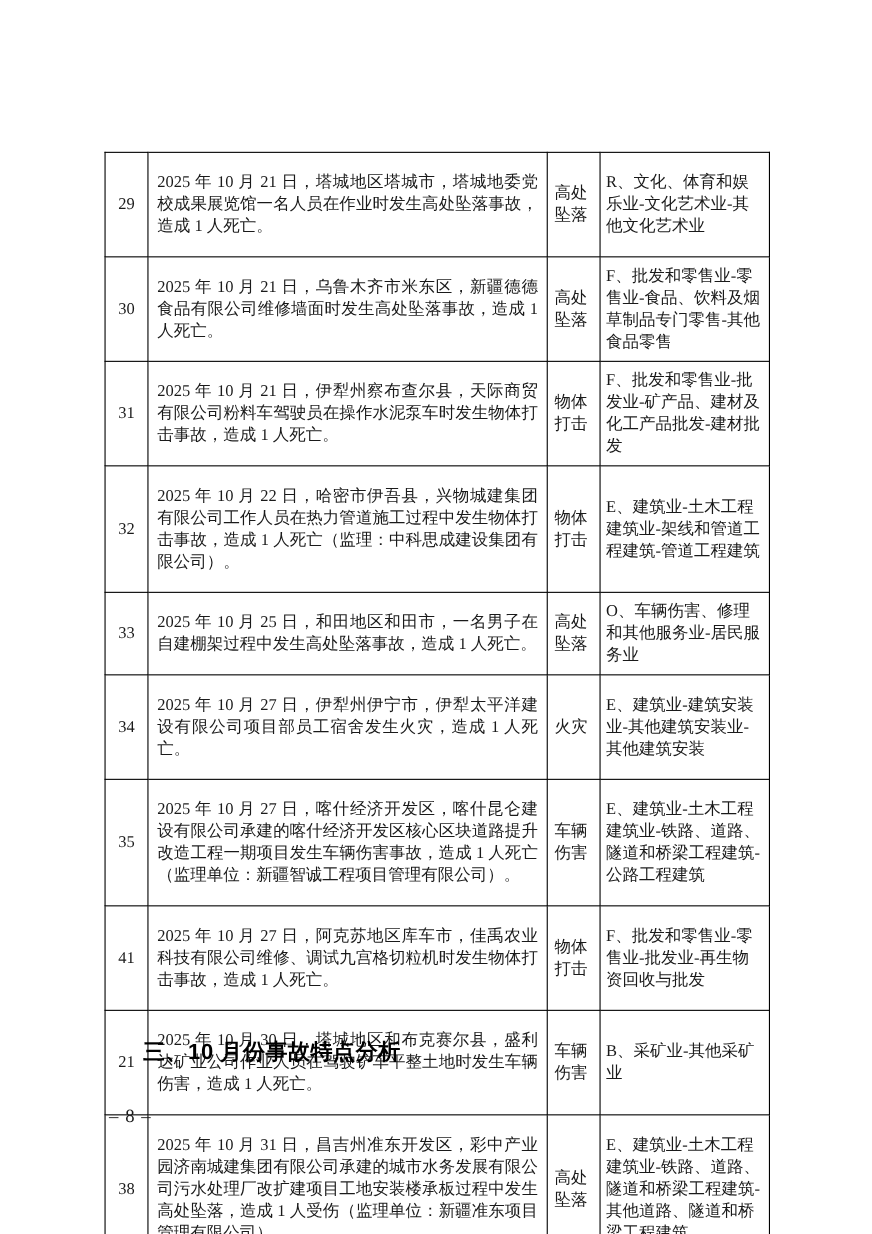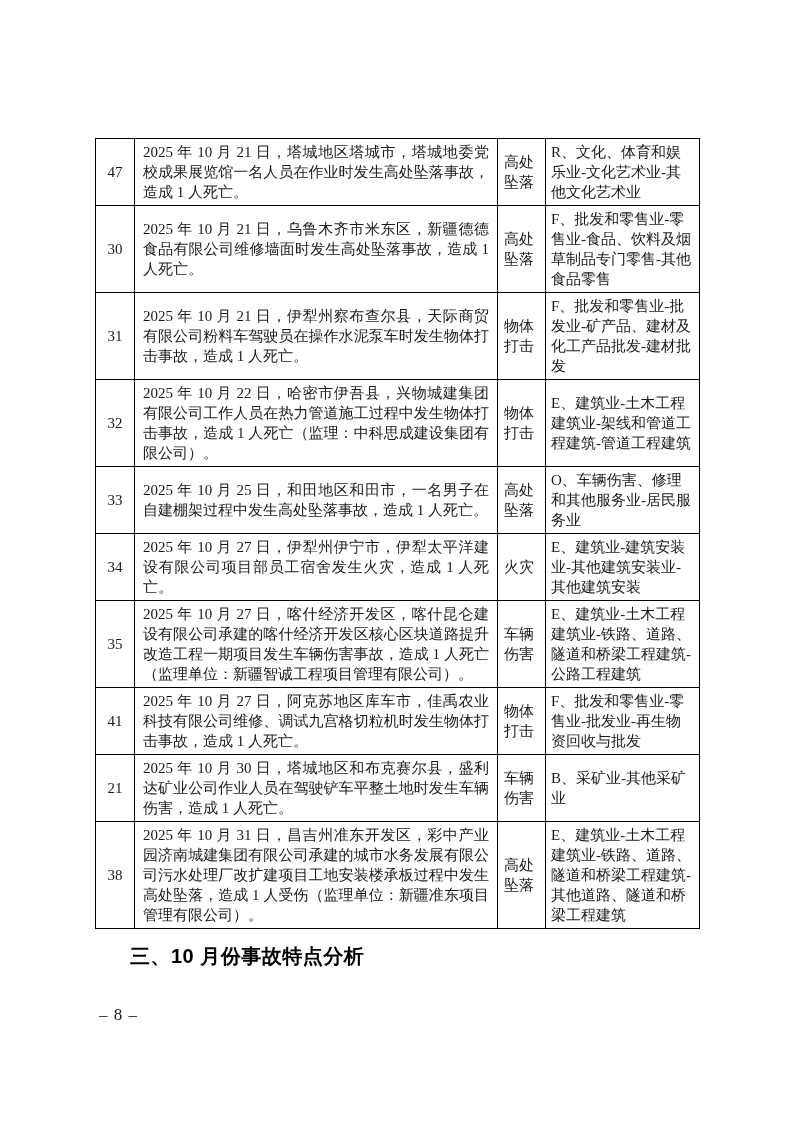--- a/index.html
+++ b/index.html
@@ -36,21 +36,21 @@
   .col-type    { width: 48px; }
   .col-industry{ width: 154px; }
 
   td.cell-no {
     text-align: center;
     padding: 2px 2px;
   }
   td.cell-desc {
     text-align: justify;
     text-align-last: left;
-    padding: 3px 8px;
+    padding: 17px 8px;
     border-radius: 25px;
   }
   td.cell-type {
     text-align: left;
     padding: 3px 6px;
     word-break: break-all;
   }
   td.cell-industry {
     text-align: left;
     padding: 3px 5px;
@@ -82,21 +82,21 @@
 
   <table class="accident-table">
     <colgroup>
       <col class="col-no">
       <col class="col-desc">
       <col class="col-type">
       <col class="col-industry">
     </colgroup>
     <tbody>
       <tr class="accident-row">
-          <td class="cell-no">47</td>
+          <td class="cell-no">29</td>
           <td class="cell-desc">2025 年 10 月 21 日，塔城地区塔城市，塔城地委党校成果展览馆一名人员在作业时发生高处坠落事故，造成 1 人死亡。</td>
           <td class="cell-type">高处坠落</td>
           <td class="cell-industry">R、文化、体育和娱乐业-文化艺术业-其他文化艺术业</td>
         </tr>
         <tr class="accident-row">
           <td class="cell-no">30</td>
           <td class="cell-desc">2025 年 10 月 21 日，乌鲁木齐市米东区，新疆德德食品有限公司维修墙面时发生高处坠落事故，造成 1 人死亡。</td>
           <td class="cell-type">高处坠落</td>
           <td class="cell-industry">F、批发和零售业-零售业-食品、饮料及烟草制品专门零售-其他食品零售</td>
         </tr>

